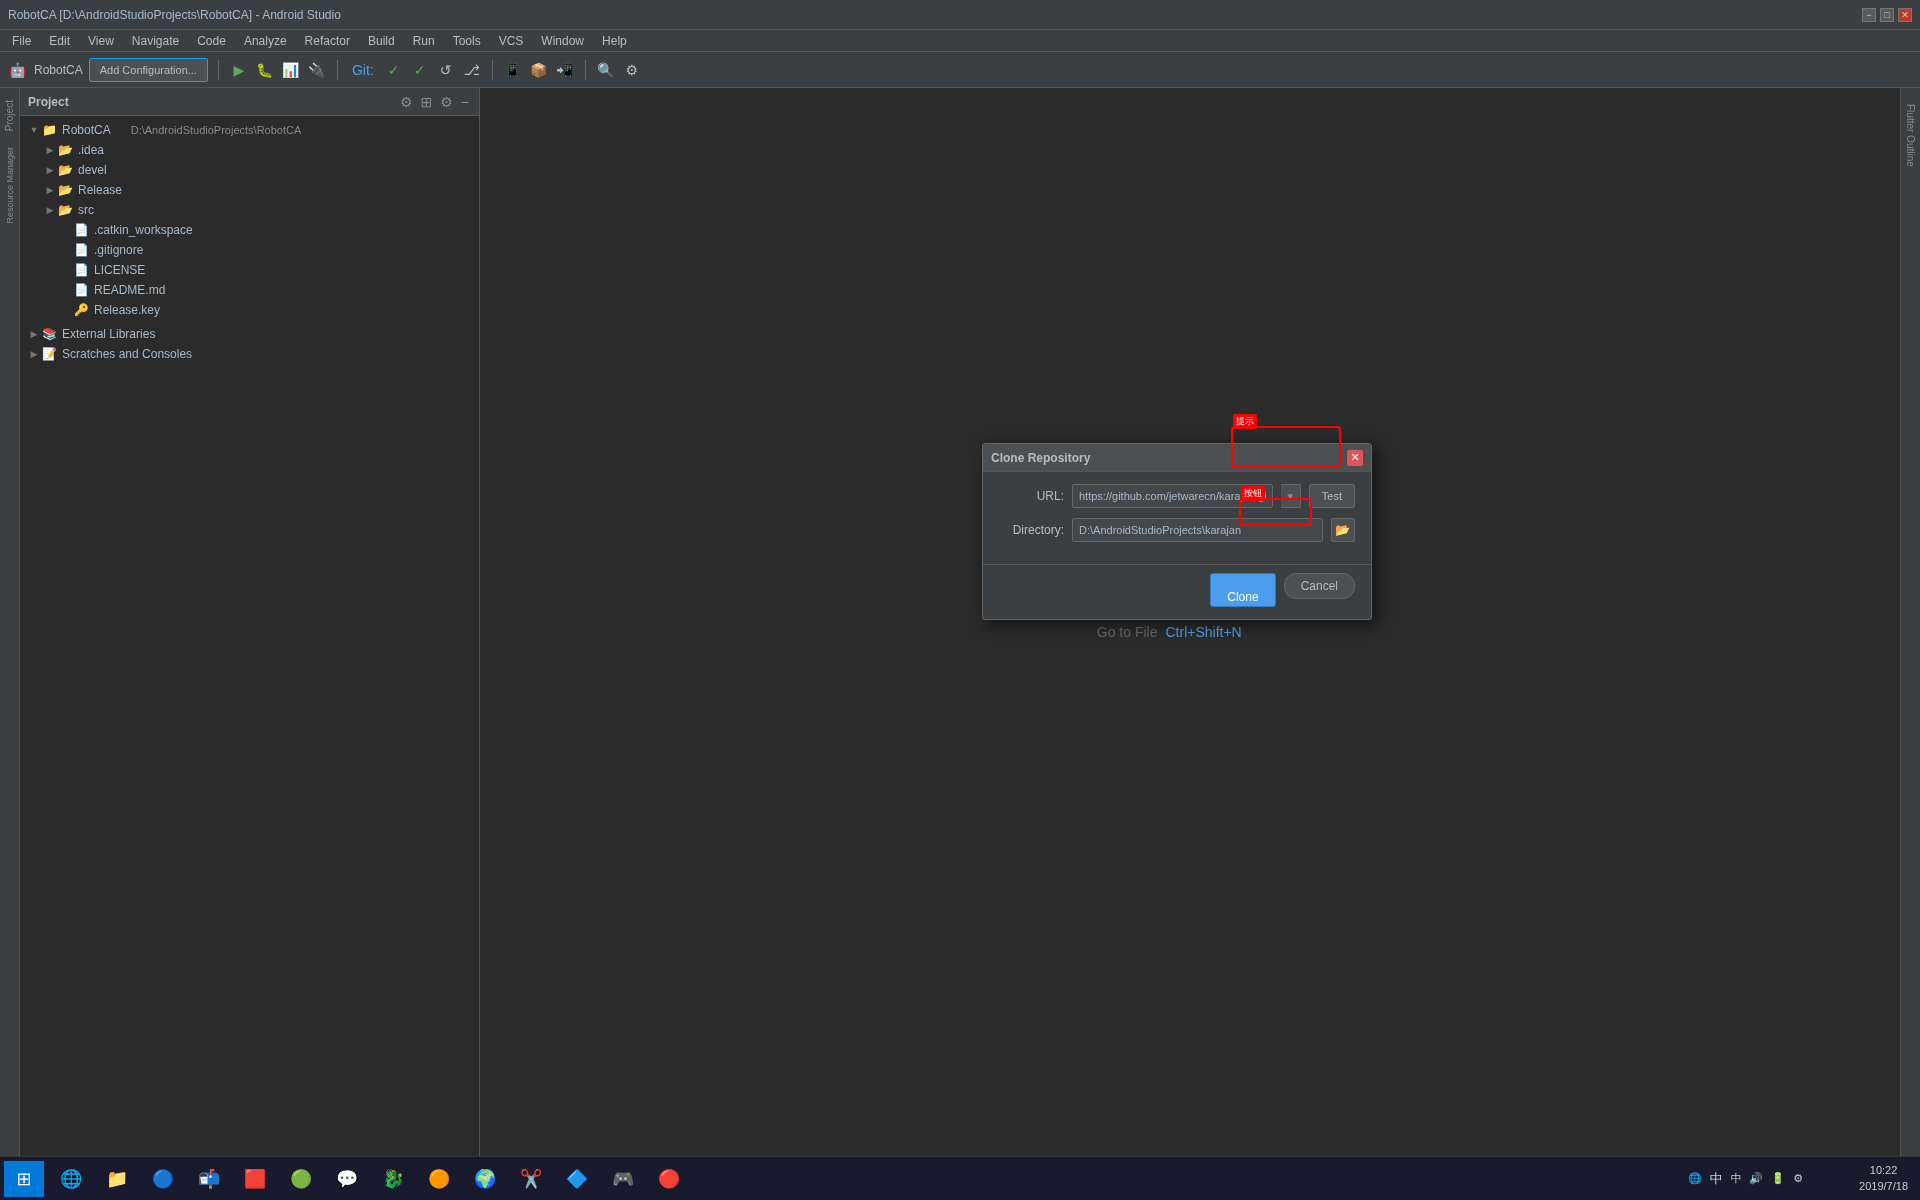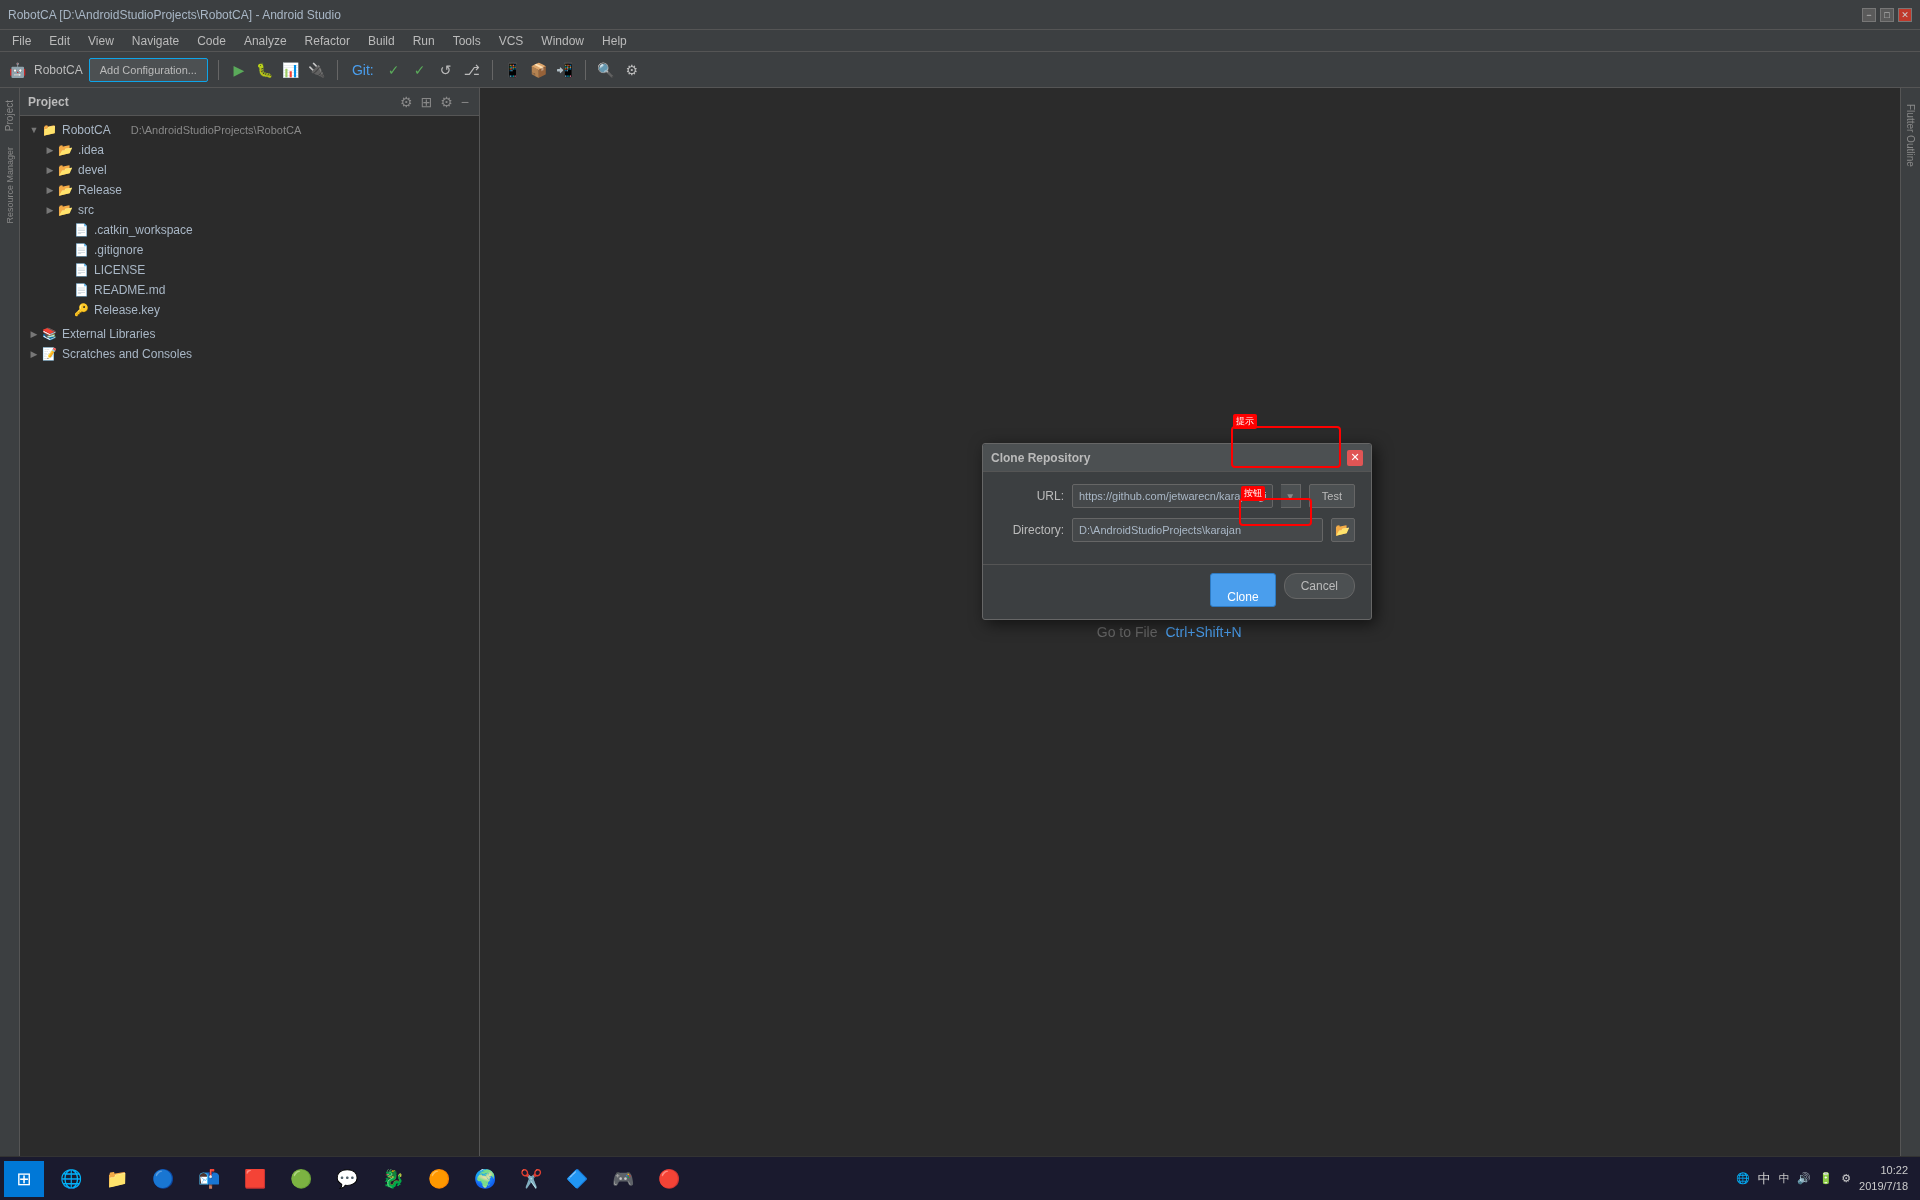--- a/index.html
+++ b/index.html
@@ -462,22 +462,23 @@
     #taskbar-right {
       margin-left: auto;
       display: flex;
       align-items: center;
       gap: 8px;
       padding-right: 8px;
       font-size: 11px;
       color: #ccc;
     }
     #taskbar-clock {
-      text-align: right;
+      text-align: center;
       line-height: 1.4;
+      margin-left: 48px;
     }
 
     
     .add-config-btn {
       height: 24px;
       padding: 0 10px;
       background: #4c5052;
       border: 1px solid #0ea5e9;
       color: #bbbbbb;
       font-size: 11px;

